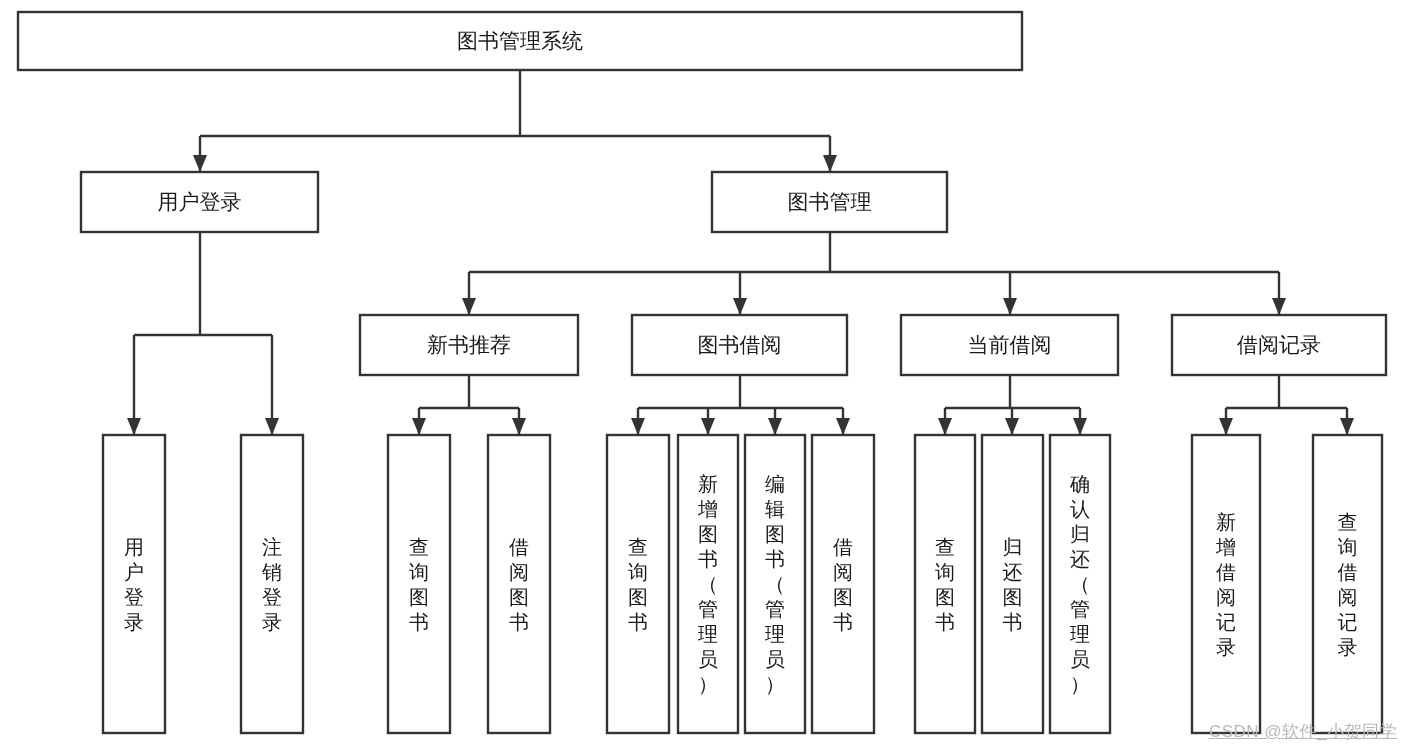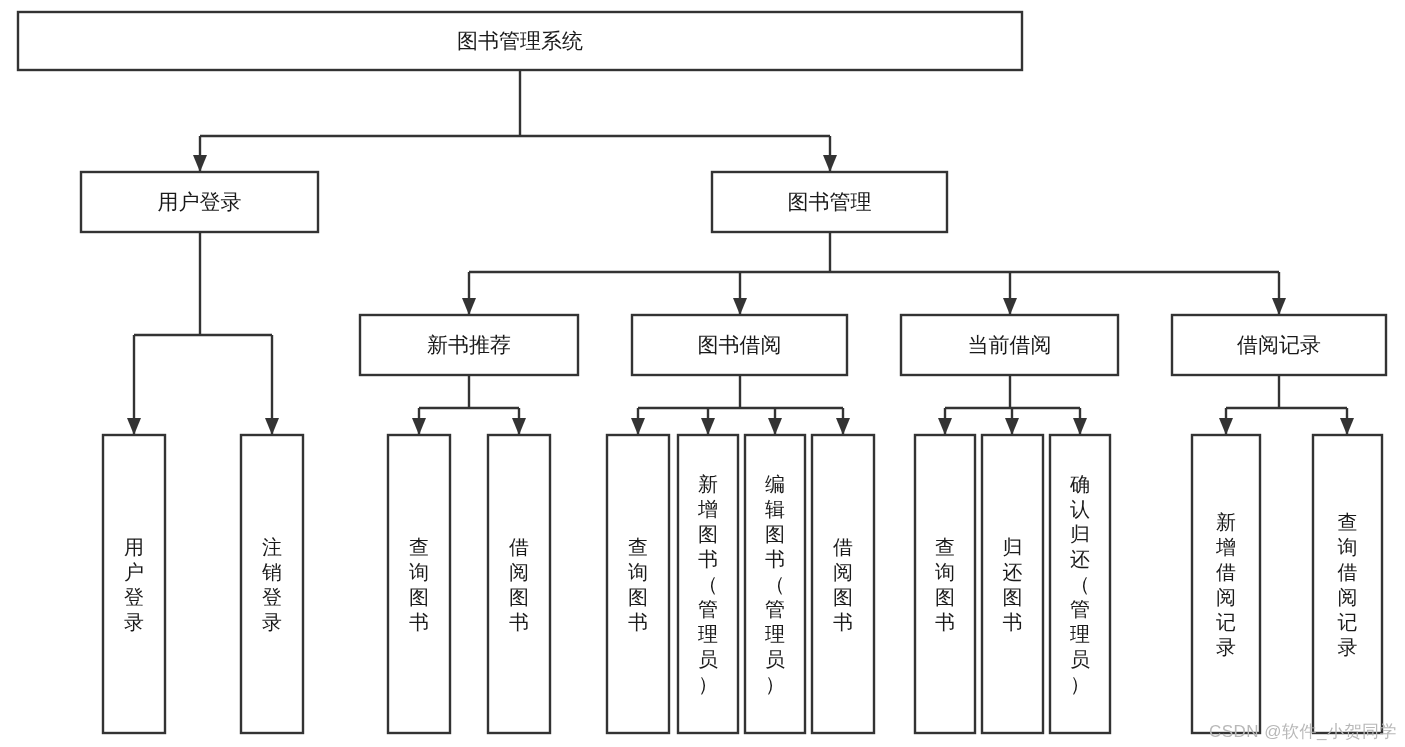--- a/index.html
+++ b/index.html
@@ -16,21 +16,21 @@
     font-family:"Liberation Sans","DejaVu Sans",sans-serif;
     font-size:21px;fill:#1a1a1a;text-anchor:middle;dominant-baseline:middle;
   }
   .node-label-v{
     font-family:"Liberation Sans","DejaVu Sans",sans-serif;
     font-size:20px;fill:#1a1a1a;text-anchor:middle;
   }
   .watermark{
     position:absolute;right:8px;bottom:4px;
     font-family:"Liberation Sans","DejaVu Sans",sans-serif;
-    font-size:17px;color:#b8b8b8;white-space:nowrap;letter-spacing:.5px;
+    font-size:17px;color:#b8b8b8;white-space:nowrap;letter-spacing:.5px;text-decoration:underline;
   }
 </style>
 </head>
 <body>
 
 <div id="diagram-root">
   <svg id="tree-svg" viewBox="0 0 1405 747">
     <g id="connector-layer">
         <g>
           <line x1="520" y1="70" x2="520" y2="136" class="connector"></line>

